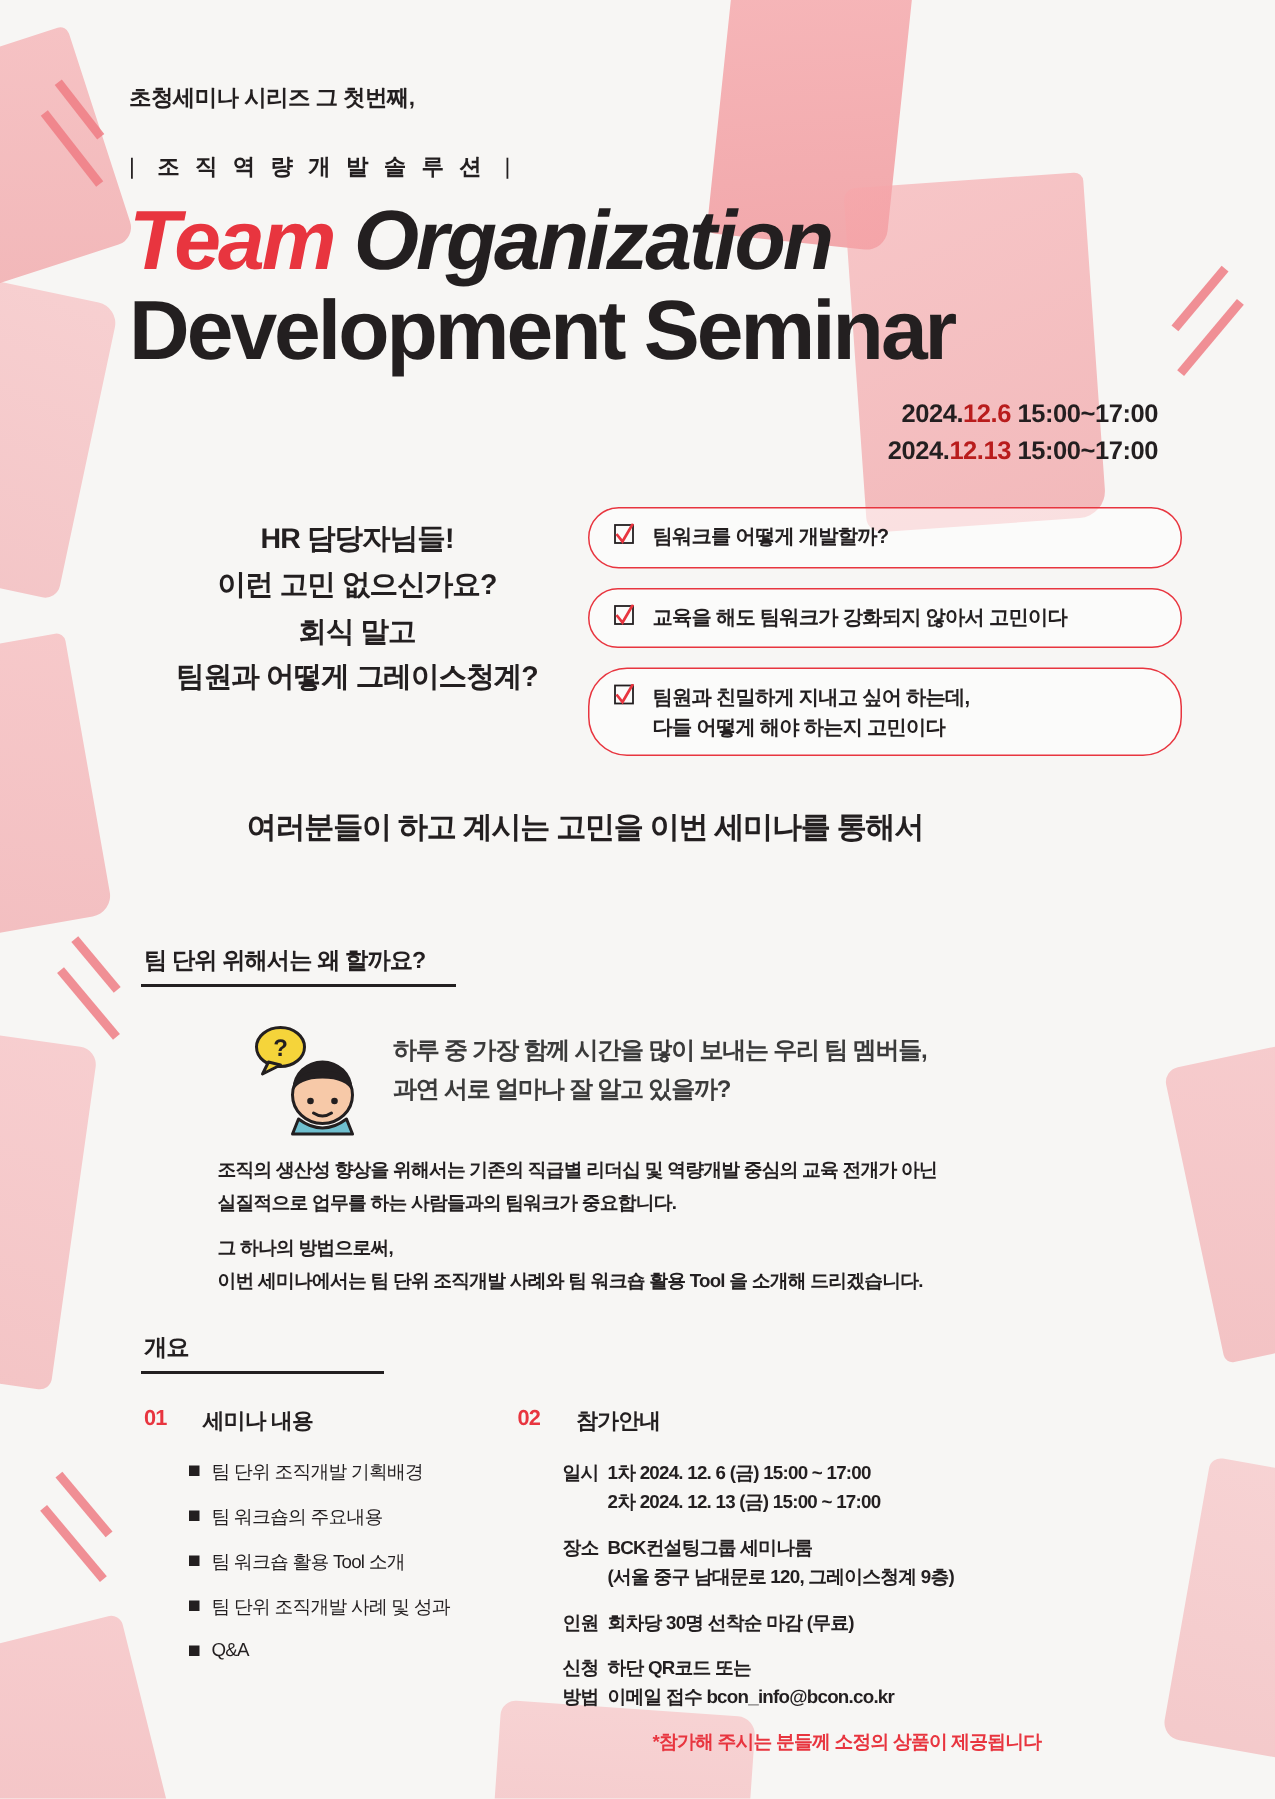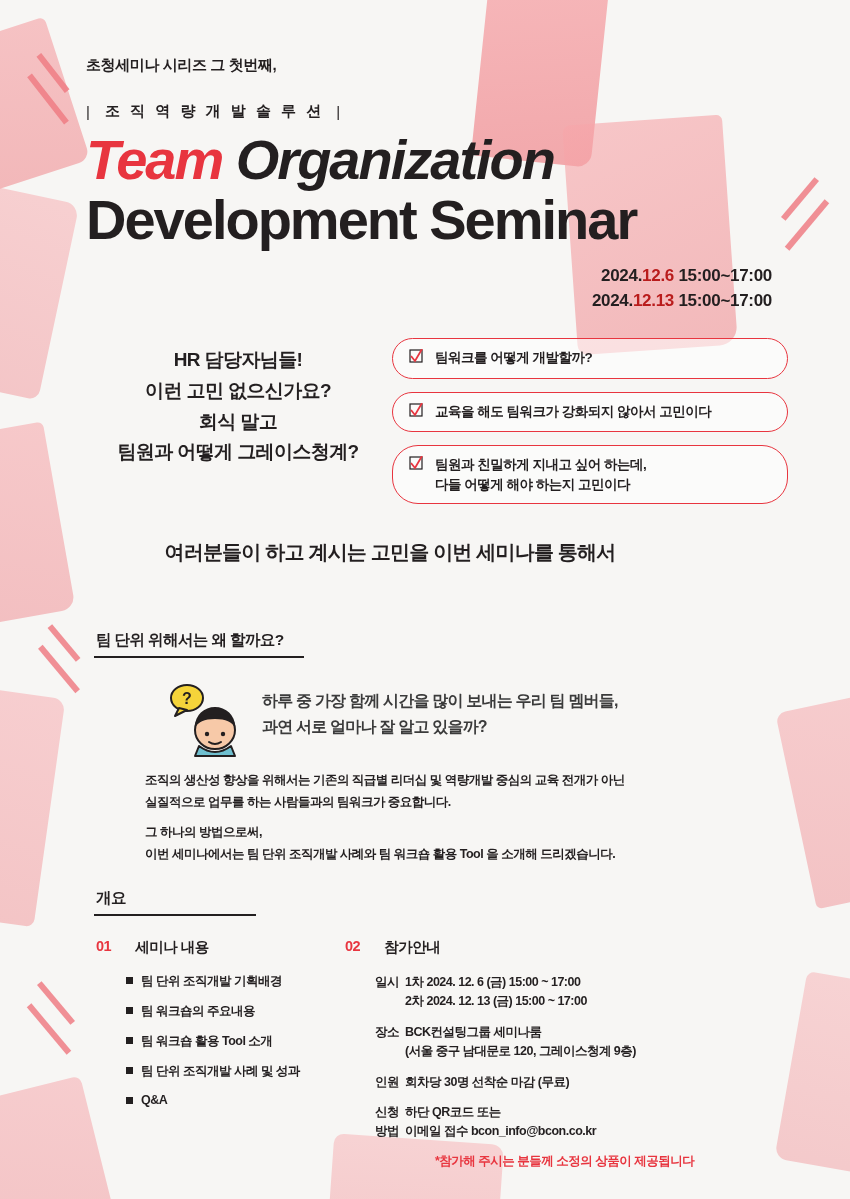--- a/index.html
+++ b/index.html
@@ -238,21 +238,21 @@
   .col-title {
     display: flex; align-items: flex-start; gap: 24px;
     font-size: 14.5px; font-weight: 800; letter-spacing: -.5px;
     margin-bottom: 16px;
   }
   .col-num { color: #e8353f; font-size: 14.5px; font-weight: 800; }
 
   .bullets { margin: 0; padding: 0; list-style: none; }
   .bullets li {
     display: flex; align-items: flex-start; gap: 8px;
-    font-size: 12.5px; font-weight: 700; letter-spacing: -.5px;
+    font-size: 12.5px; font-weight: 400; letter-spacing: -.5px;
     margin-bottom: 13px;
     padding-left: 30px;
   }
   .sq {
     width: 7px; height: 7px; background: #231f20; flex: 0 0 auto; margin-top: 4px;
   }
 
   .info-row {
     display: flex; margin-bottom: 11px;
     font-size: 12.5px; letter-spacing: -.5px; line-height: 1.55;

